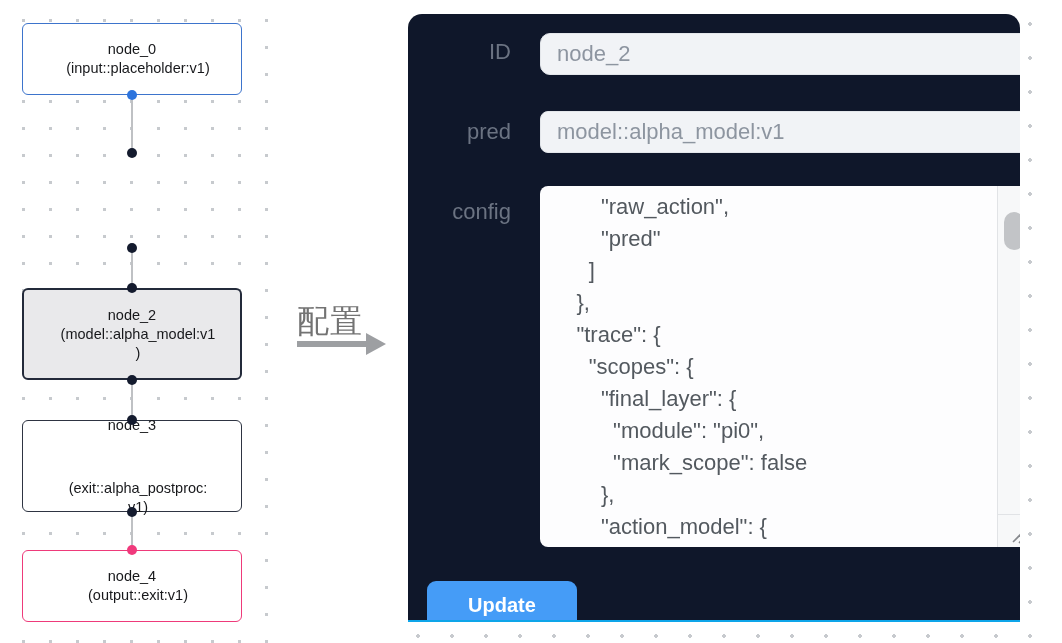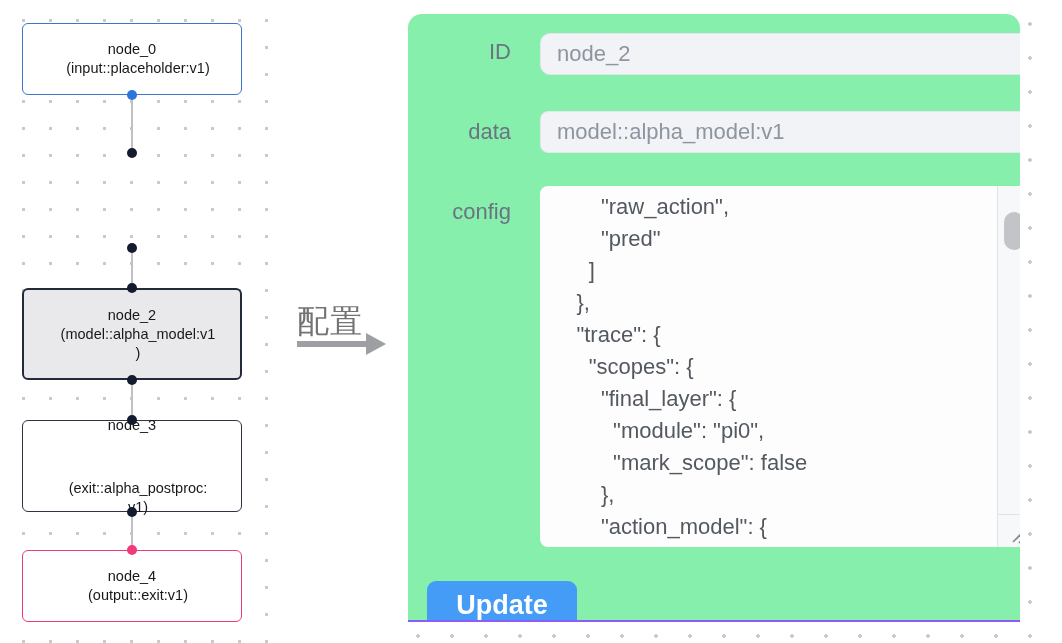--- a/index.html
+++ b/index.html
@@ -32,22 +32,22 @@
   .port-input  { background:#2d74dd; }
   .port-output { background:#f03a7c; }
 
   
   .transfer-label { position:absolute; left:297px; top:300px; width:90px;
           font-size:32px; color:#737373; letter-spacing:1px; }
   .transfer-arrow { position:absolute; left:296px; top:330px; }
 
   
   .panel { position:absolute; left:408px; top:14px; width:612px; height:608px;
-           background:#86efac; border-radius:14px 14px 0 0; overflow:hidden;
-           border-bottom:2px solid #8b5cf6; }
+           background:#0f172a; border-radius:14px 14px 0 0; overflow:hidden;
+           border-bottom:2px solid #0ea5e9; }
   .panel-label { position:absolute; left:0; width:103px; text-align:right;
            font-size:22px; line-height:28px; color:#6b7382; }
   .field { position:absolute; left:132px; width:490px; height:42px;
            background:#f1f3f6; border:1px solid #e3e6ea; border-radius:10px;
            font-family:"Liberation Sans","DejaVu Sans",sans-serif;
            font-size:22px; color:#8d95a0; padding:0 16px; outline:none; }
   .config-box { position:absolute; left:132px; top:172px; width:490px; height:361px;
            background:#fdfdfe; border-radius:8px; overflow:hidden; }
   .config-text { position:absolute; left:0; top:0; width:457px; height:361px;
            border:none; outline:none; resize:none; overflow:hidden;
@@ -57,21 +57,21 @@
   .scroll-track { position:absolute; right:0; top:0; width:33px; height:361px;
            background:#f7f8f9; border-left:1px solid #e1e3e6; border-radius:0 8px 8px 0; }
   .scroll-thumb { position:absolute; left:6px; top:26px; width:20px; height:38px;
            background:#c2c4c7; border-radius:10px; cursor:grab; }
   .scroll-corner { position:absolute; left:0; bottom:0; width:33px; height:33px;
            border-top:1px solid #e1e3e6; }
   .resize-glyph { position:absolute; right:3px; bottom:3px; cursor:nwse-resize; }
   .update-btn { position:absolute; left:19px; top:567px; width:150px; height:48px;
            background:#459cf7; color:#ffffff; border:none; border-radius:9px;
            font-family:"Liberation Sans","DejaVu Sans",sans-serif;
-           font-size:27px; font-weight:700; cursor:pointer; }
+           font-size:20px; font-weight:700; cursor:pointer; }
 </style>
 </head>
 <body>
 
 <div class="canvas">
 
   <div class="dots dots-left"></div>
   <div class="dots dots-right"></div>
 
   <div class="edge" style="top:95px;  height:58px;"></div>
@@ -111,21 +111,21 @@
   <svg class="transfer-arrow" width="100" height="30" viewBox="0 0 100 30">
     <rect x="1" y="11" width="70" height="6" fill="#9d9fa2"></rect>
     <polygon points="70,3 70,25 90,14" fill="#9d9fa2"></polygon>
   </svg>
 
   <div class="panel">
 
     <div class="panel-label" style="top:24px;">ID</div>
     <input class="field" style="top: 19px;" value="node_2">
 
-    <div class="panel-label" style="top:104px;">data</div>
+    <div class="panel-label" style="top:104px;">pred</div>
     <input class="field" style="top: 97px; border-radius: 8px;" value="model::alpha_model:v1">
 
     <div class="panel-label" style="top:184px;">config</div>
     <div class="config-box">
       <textarea class="config-text" spellcheck="false" style="">        "raw_action",
         "pred"
       ]
     },
     "trace": {
       "scopes": {

